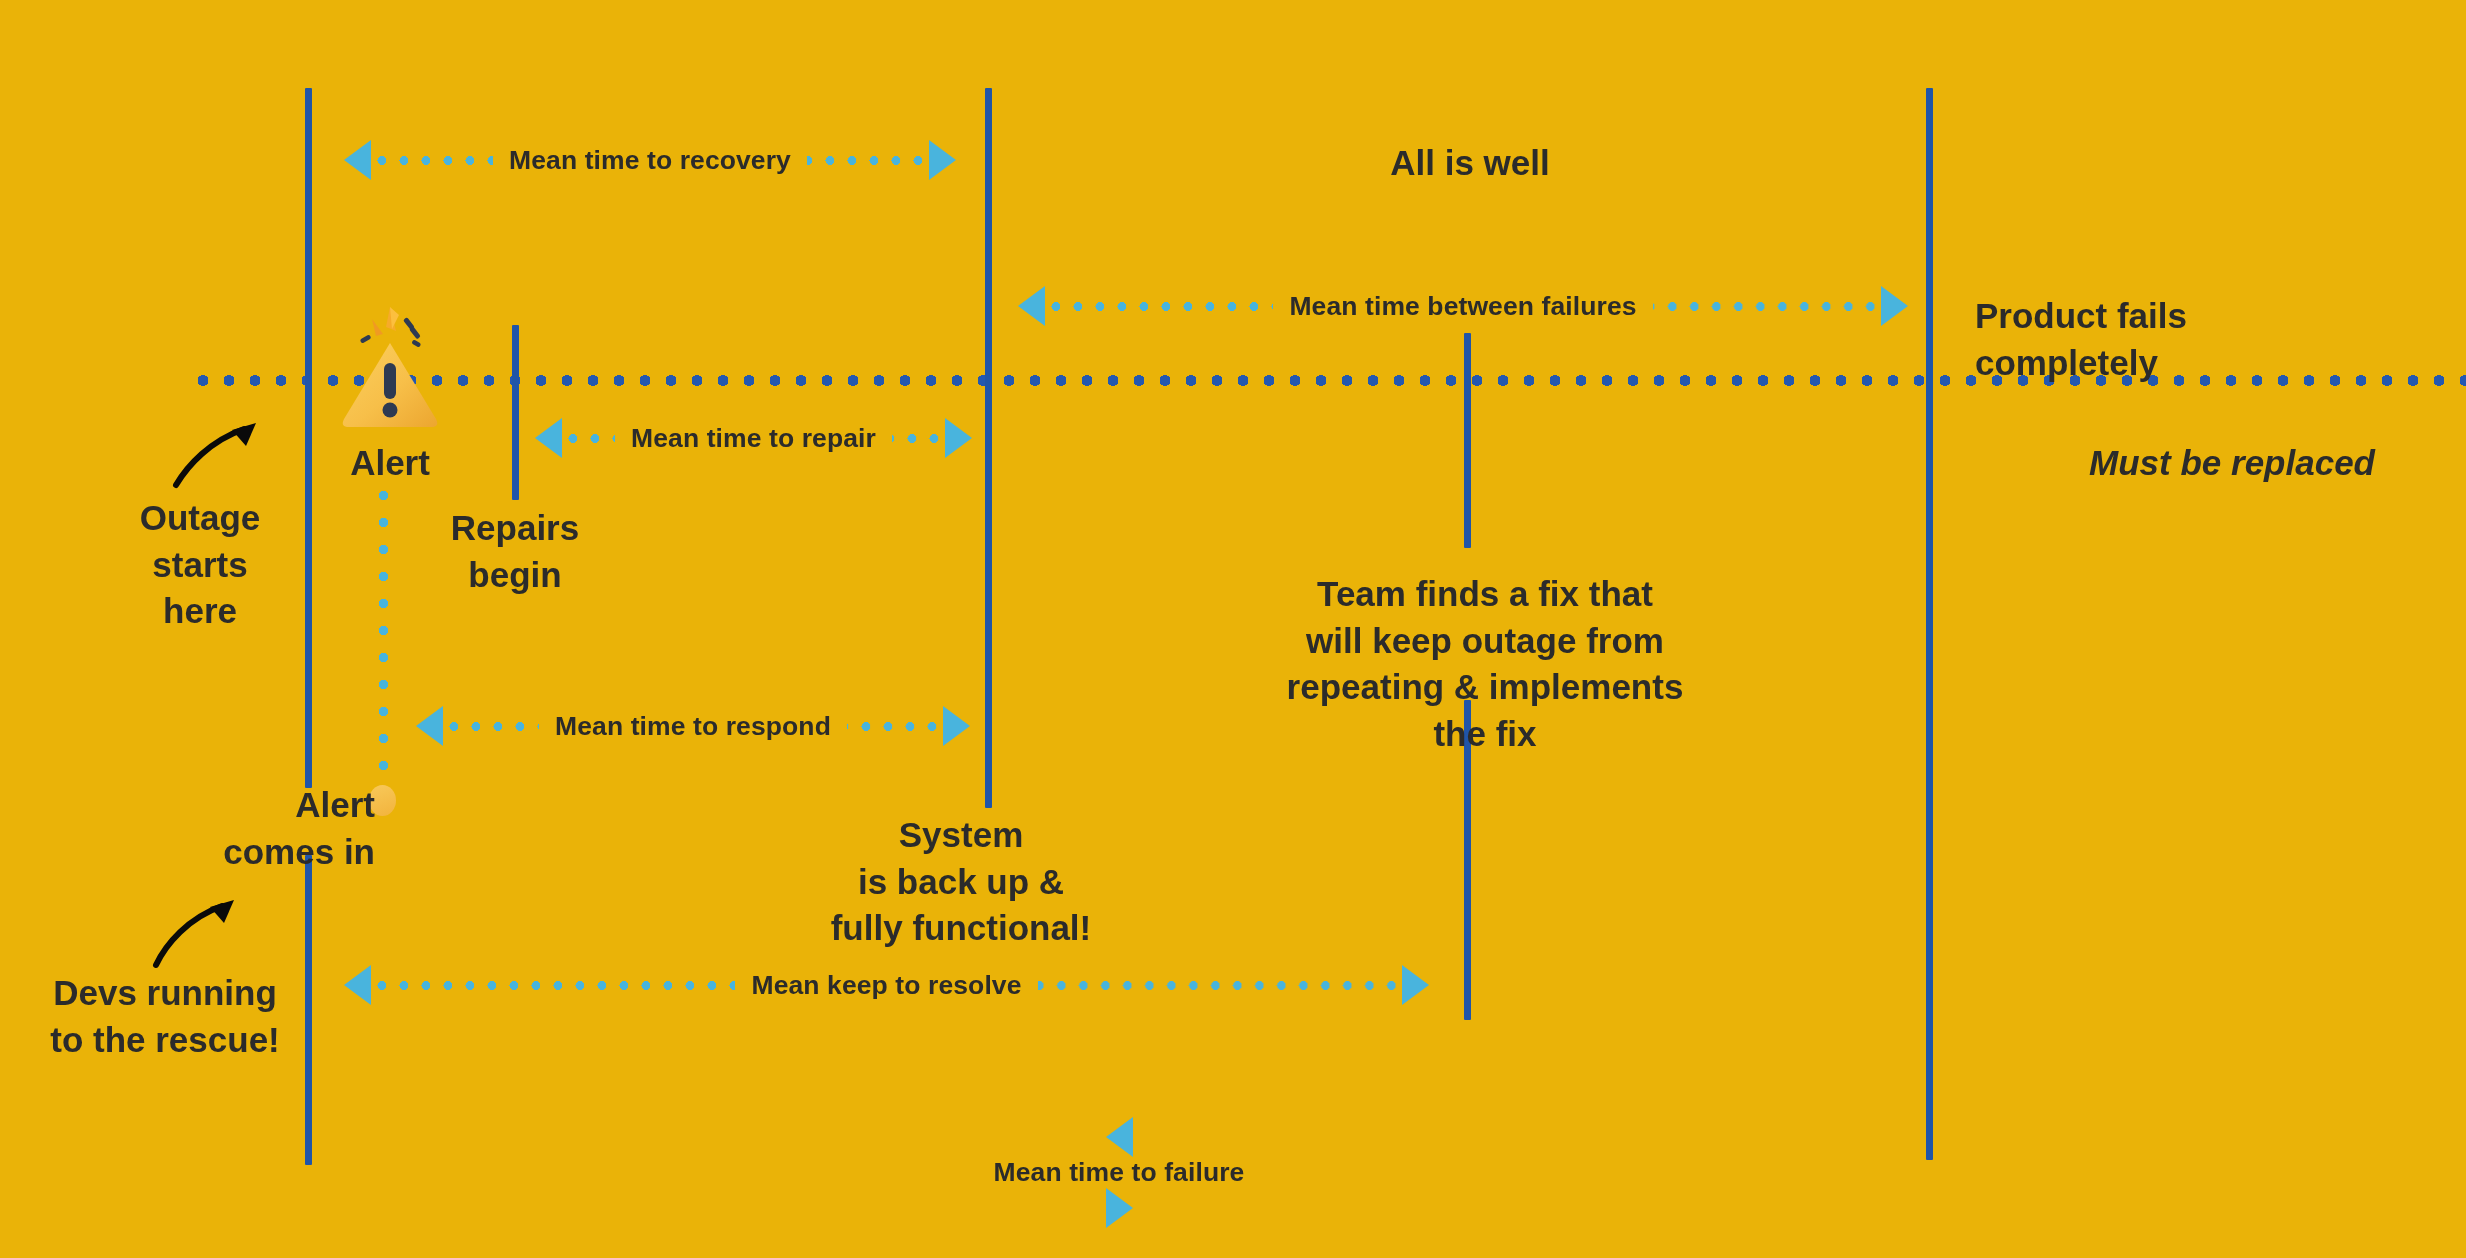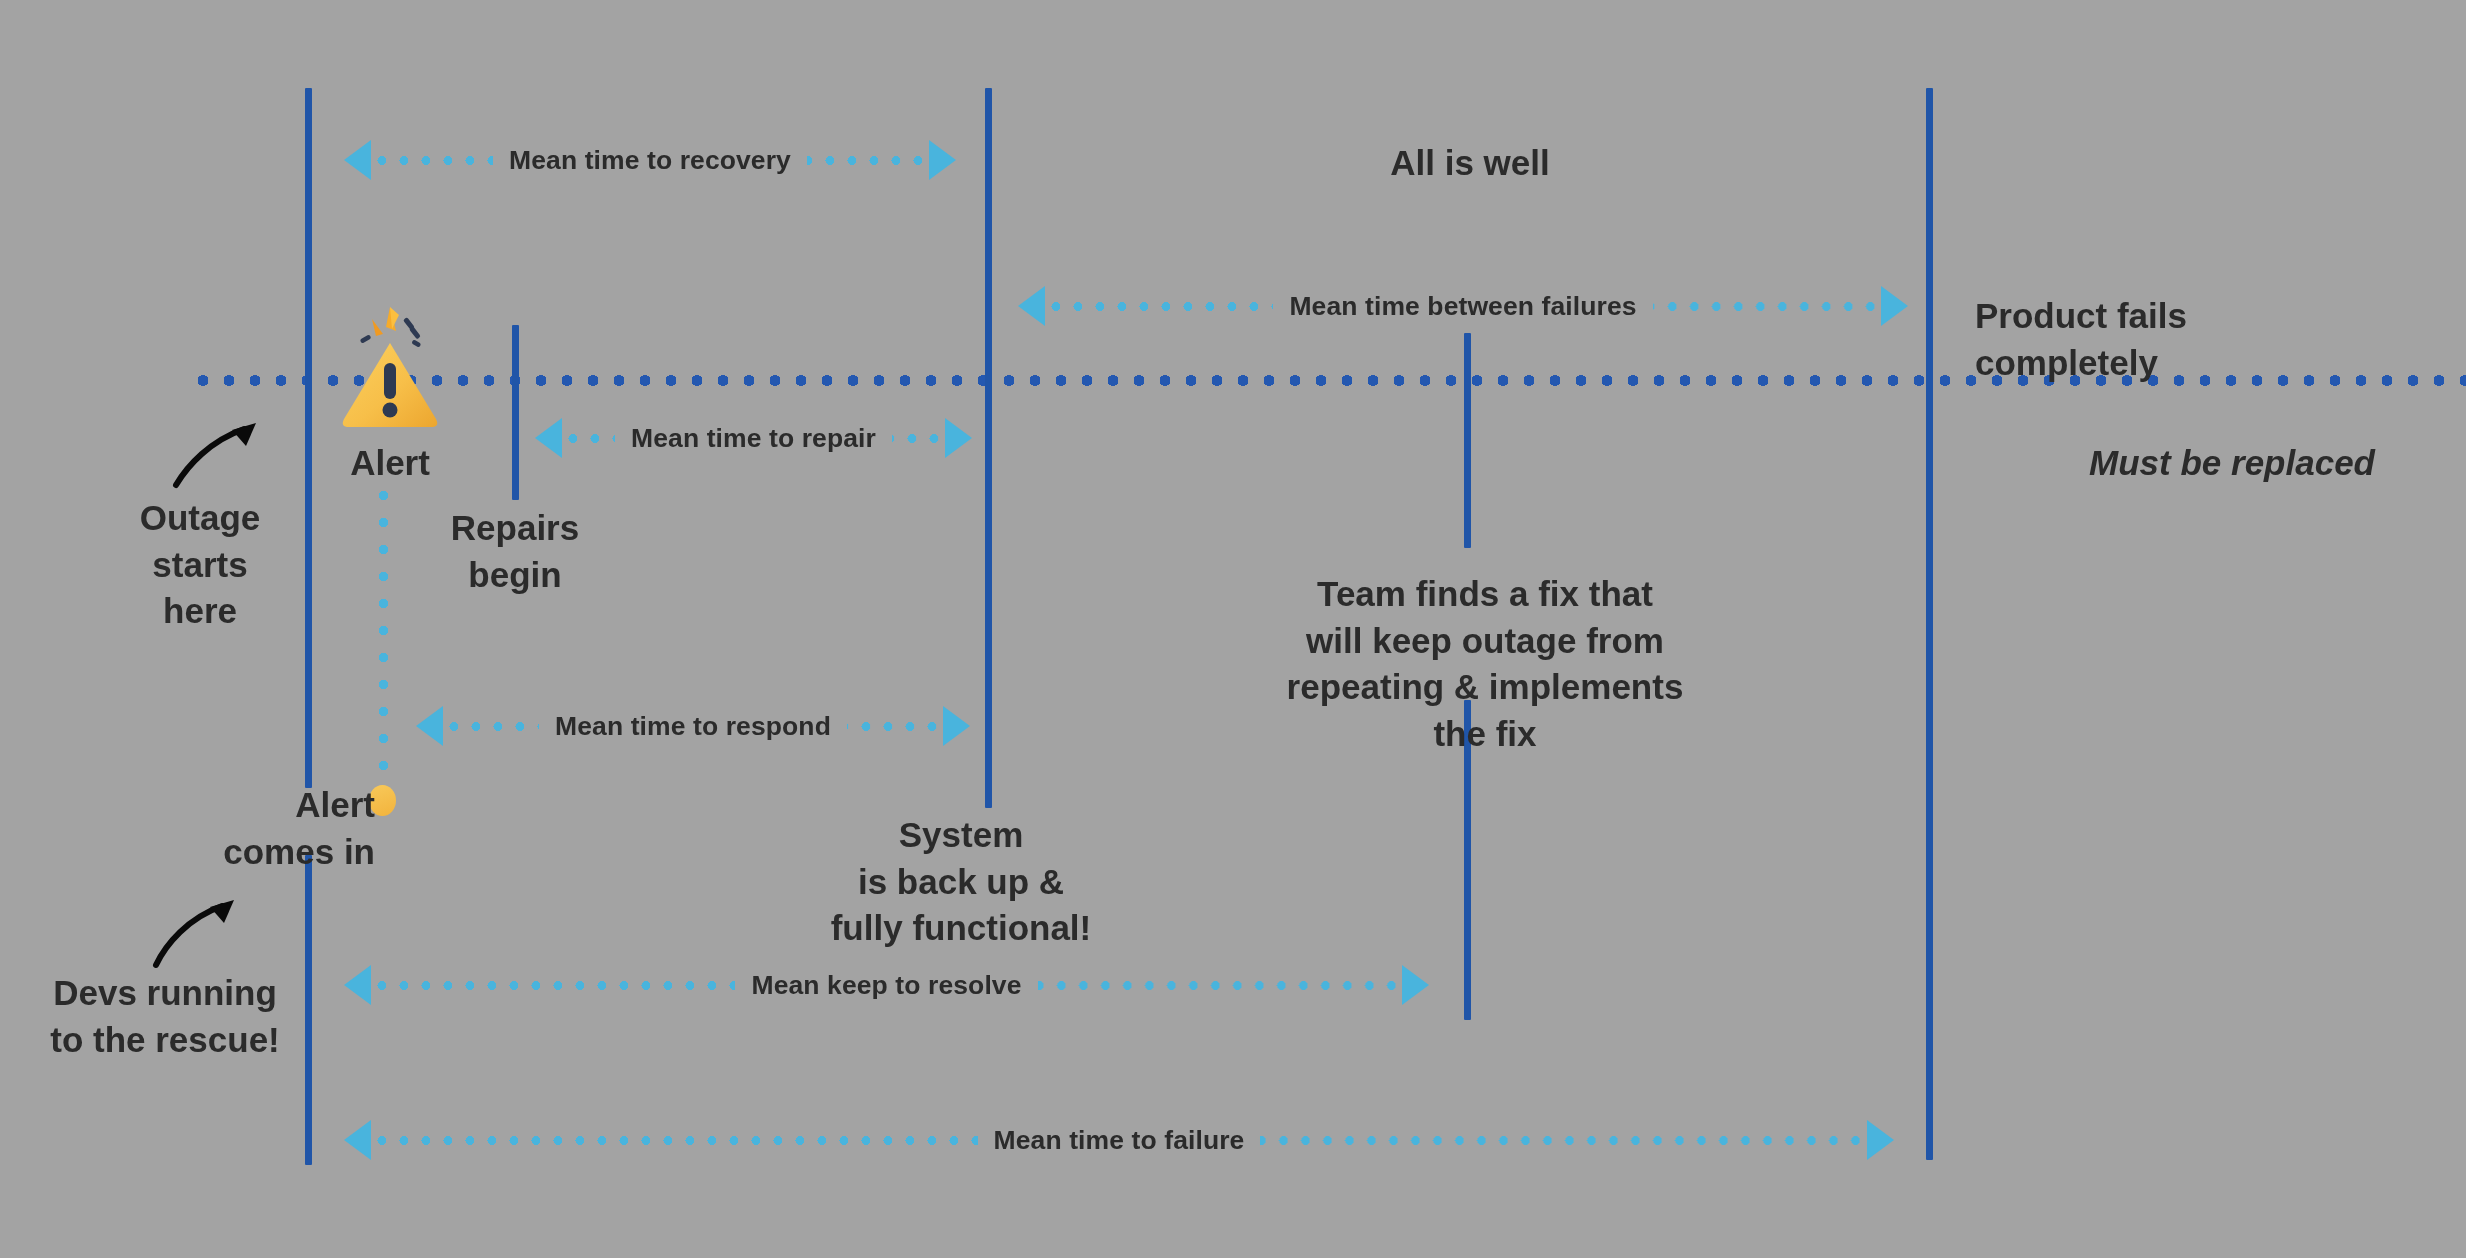--- a/index.html
+++ b/index.html
@@ -6,21 +6,21 @@
   html, body {
     width: 2466px;
     height: 1258px;
     background: #ffffff;
     font-family: "Liberation Sans", sans-serif;
   }
   #stage {
     position: relative;
     width: 2466px;
     height: 1258px;
-    background: #a3a3a3;
+    background: #eab308;
     overflow: hidden;
   }
 
   
   .vline {
     position: absolute;
     width: 7px;
     background: #2055a8;
     border-radius: 1px;
   }
@@ -148,21 +148,21 @@
   </div>
 
   <div class="measure" style="left:344px; top:962px; width:1085px;">
     <div class="arrow-l"></div>
     <div class="seg"></div>
     <div class="lbl">Mean keep to resolve</div>
     <div class="seg right"></div>
     <div class="arrow-r"></div>
   </div>
 
-  <div class="measure" style="left:344px; top:1117px; width:1550px;">
+  <div class="measure" style="left:344px; top:1117px; width:1550px;flex-direction:column;">
     <div class="arrow-l"></div>
     <div class="seg"></div>
     <div class="lbl">Mean time to failure</div>
     <div class="seg right"></div>
     <div class="arrow-r"></div>
   </div>
 
   <div class="measure" style="left:1018px; top:255px; width:890px;margin-top:28px;">
     <div class="arrow-l"></div>
     <div class="seg"></div>

